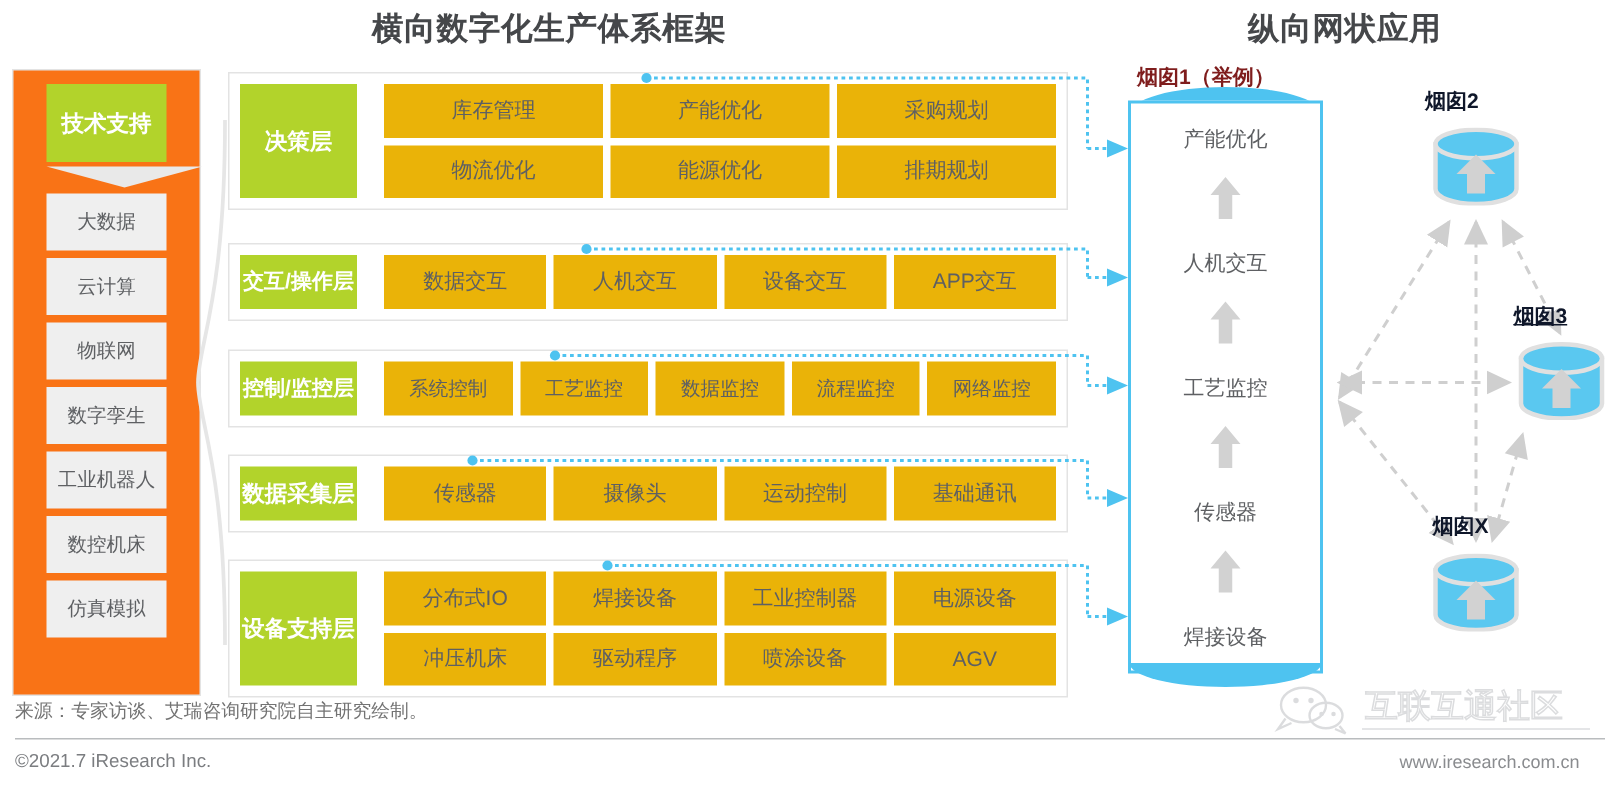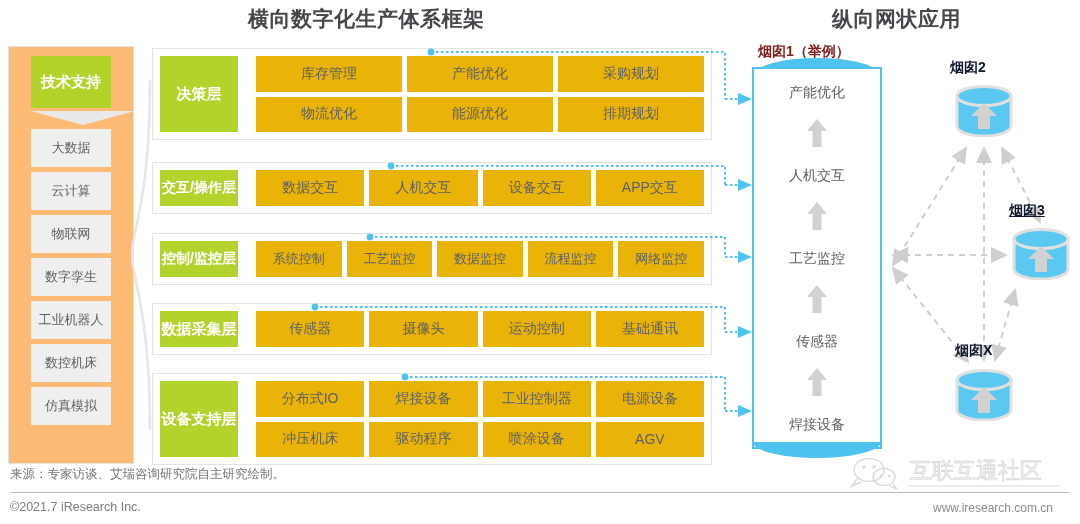--- a/index.html
+++ b/index.html
@@ -22,21 +22,21 @@
     color:#45474a;
     letter-spacing:.5px;
     white-space:nowrap;
   }
   #title-left{left:248px;top:5px;}
   #title-right{left:832px;top:5px;}
 
   
   #sidebar{
     position:absolute;left:8px;top:46px;width:126px;height:418px;
-    border:1px solid #e3e3e3;background:#fdba74;box-sizing:border-box;
+    border:1px solid #e3e3e3;background:#f97316;box-sizing:border-box;
     padding:9px 22px;
   }
   #sidebar-head{
     height:52px;background:#b2d32b;color:#fff;
     font-weight:bold;font-size:15px;
     display:flex;align-items:center;justify-content:center;
   }
   .sb-caret{
     width:0;height:0;margin:3px auto 4px auto;
     border-left:52px solid transparent;

